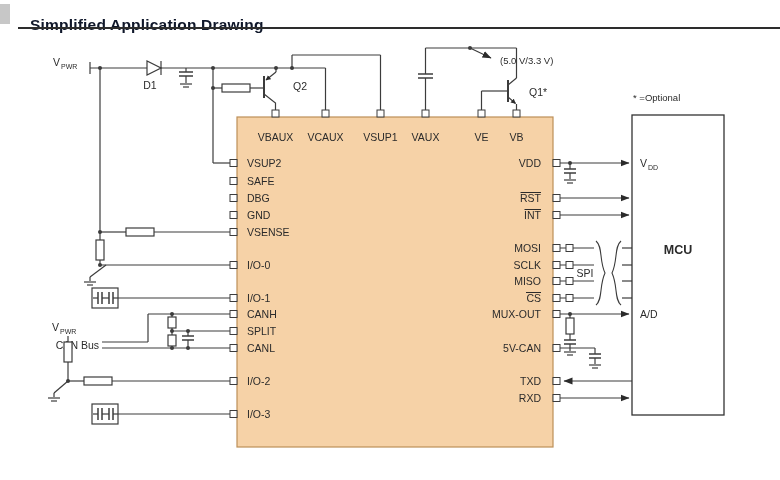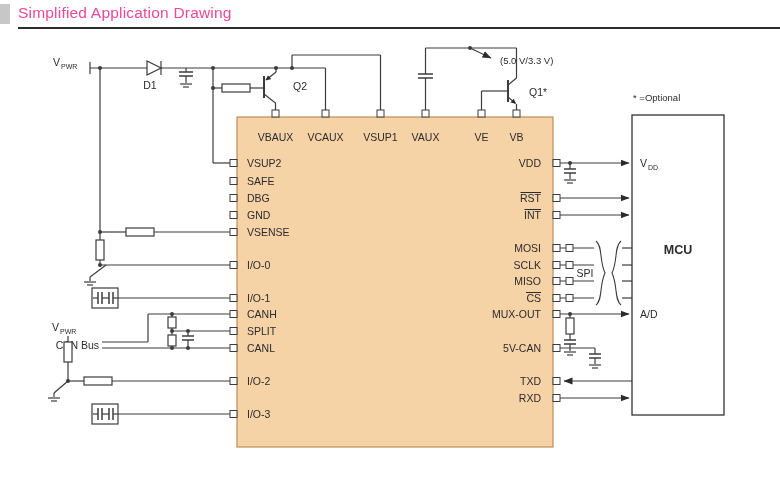--- a/index.html
+++ b/index.html
@@ -1,20 +1,20 @@
 <!DOCTYPE html>
 <html><head>
 <meta charset="utf-8">
 <style>
   html,body{margin:0;padding:0;background:#fff;}
   body{width:780px;height:480px;position:relative;overflow:hidden;
        font-family:"Liberation Sans",sans-serif;}
   .hdr-square{position:absolute;left:0;top:4px;width:10px;height:20px;background:#c7c7c7;}
-  h1{position:absolute;left:18px;top:4px;margin:0;font-size:15.5px;font-weight:400;
-     color:#ec4899;letter-spacing:.2px;}
+  h1{position:absolute;left:18px;top:4px;margin:12px;font-size:15.5px;font-weight:700;
+     color:#0f172a;letter-spacing:.2px;}
   .hdr-rule{position:absolute;left:18px;right:0;top:27px;height:2px;background:#2d2d2d;}
   svg{position:absolute;left:0;top:0;}
   .w{stroke:#3c3c3c;stroke-width:1.2;fill:none;}
   .w2{stroke:#3c3c3c;stroke-width:2;fill:none;}
   .plate{stroke:#3c3c3c;stroke-width:1.5;fill:none;}
   .comp{fill:#fff;stroke:#3c3c3c;stroke-width:1.2;}
   .sq{fill:#fff;stroke:#3c3c3c;stroke-width:1;}
   .dot{fill:#3c3c3c;}
   .ic{stroke:#bd8f58;stroke-width:1.2;}
   .mcu{fill:#fff;stroke:#333;stroke-width:1.3;}

